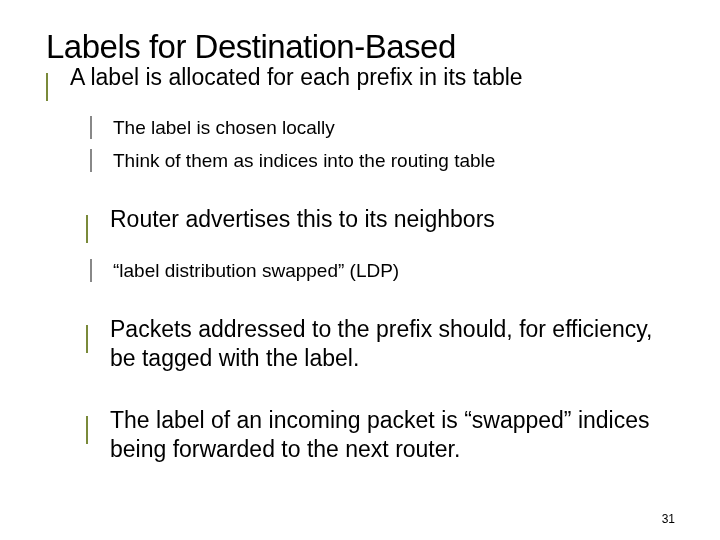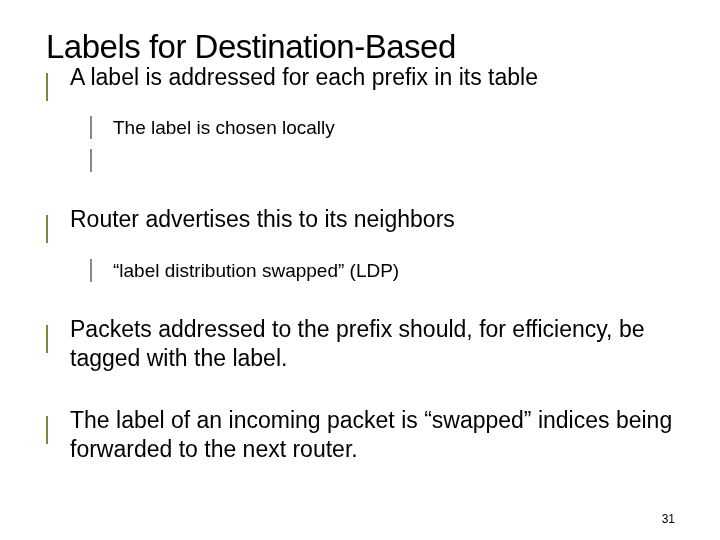--- a/index.html
+++ b/index.html
@@ -33,20 +33,21 @@
   .b1 {
     display: flex;
     align-items: flex-start;
     font-size: 23px;
     margin-top: 0;
     margin-bottom: 6px;
     line-height: 1.28;
   }
   .b1.gap {
     margin-top: 32px;
+    margin-left: 40px;
   }
   .b1 .marker {
     width: 10px;
     flex: 0 0 auto;
     margin-top: 10px;
     margin-right: 14px;
   }
   .b1 .marker .sq {
     width: 9px;
     height: 9px;
@@ -88,28 +89,29 @@
 <div class="slide">
 
   <div class="title">
     <span>Labels for Destination-Based</span><br>
   </div>
 
   <div class="content">
 
     <div class="b1">
       <span class="marker"><span class="sq"></span></span>
-      <span class="txt">A label is addressed for each prefix in its table</span>
+      <span class="txt">A label is allocated for each prefix in its table</span>
     </div>
     <div class="b2">
       <span class="marker"><span class="sq"></span></span>
       <span class="txt">The label is chosen locally</span>
     </div>
     <div class="b2">
       <span class="marker"><span class="sq"></span></span>
+      <span class="txt">Think of them as indices into the routing table</span>
     </div>
 
     <div class="b1 gap">
       <span class="marker"><span class="sq"></span></span>
       <span class="txt">Router advertises this to its neighbors</span>
     </div>
     <div class="b2">
       <span class="marker"><span class="sq"></span></span>
       <span class="txt">“label distribution swapped” (LDP)</span>
     </div>

